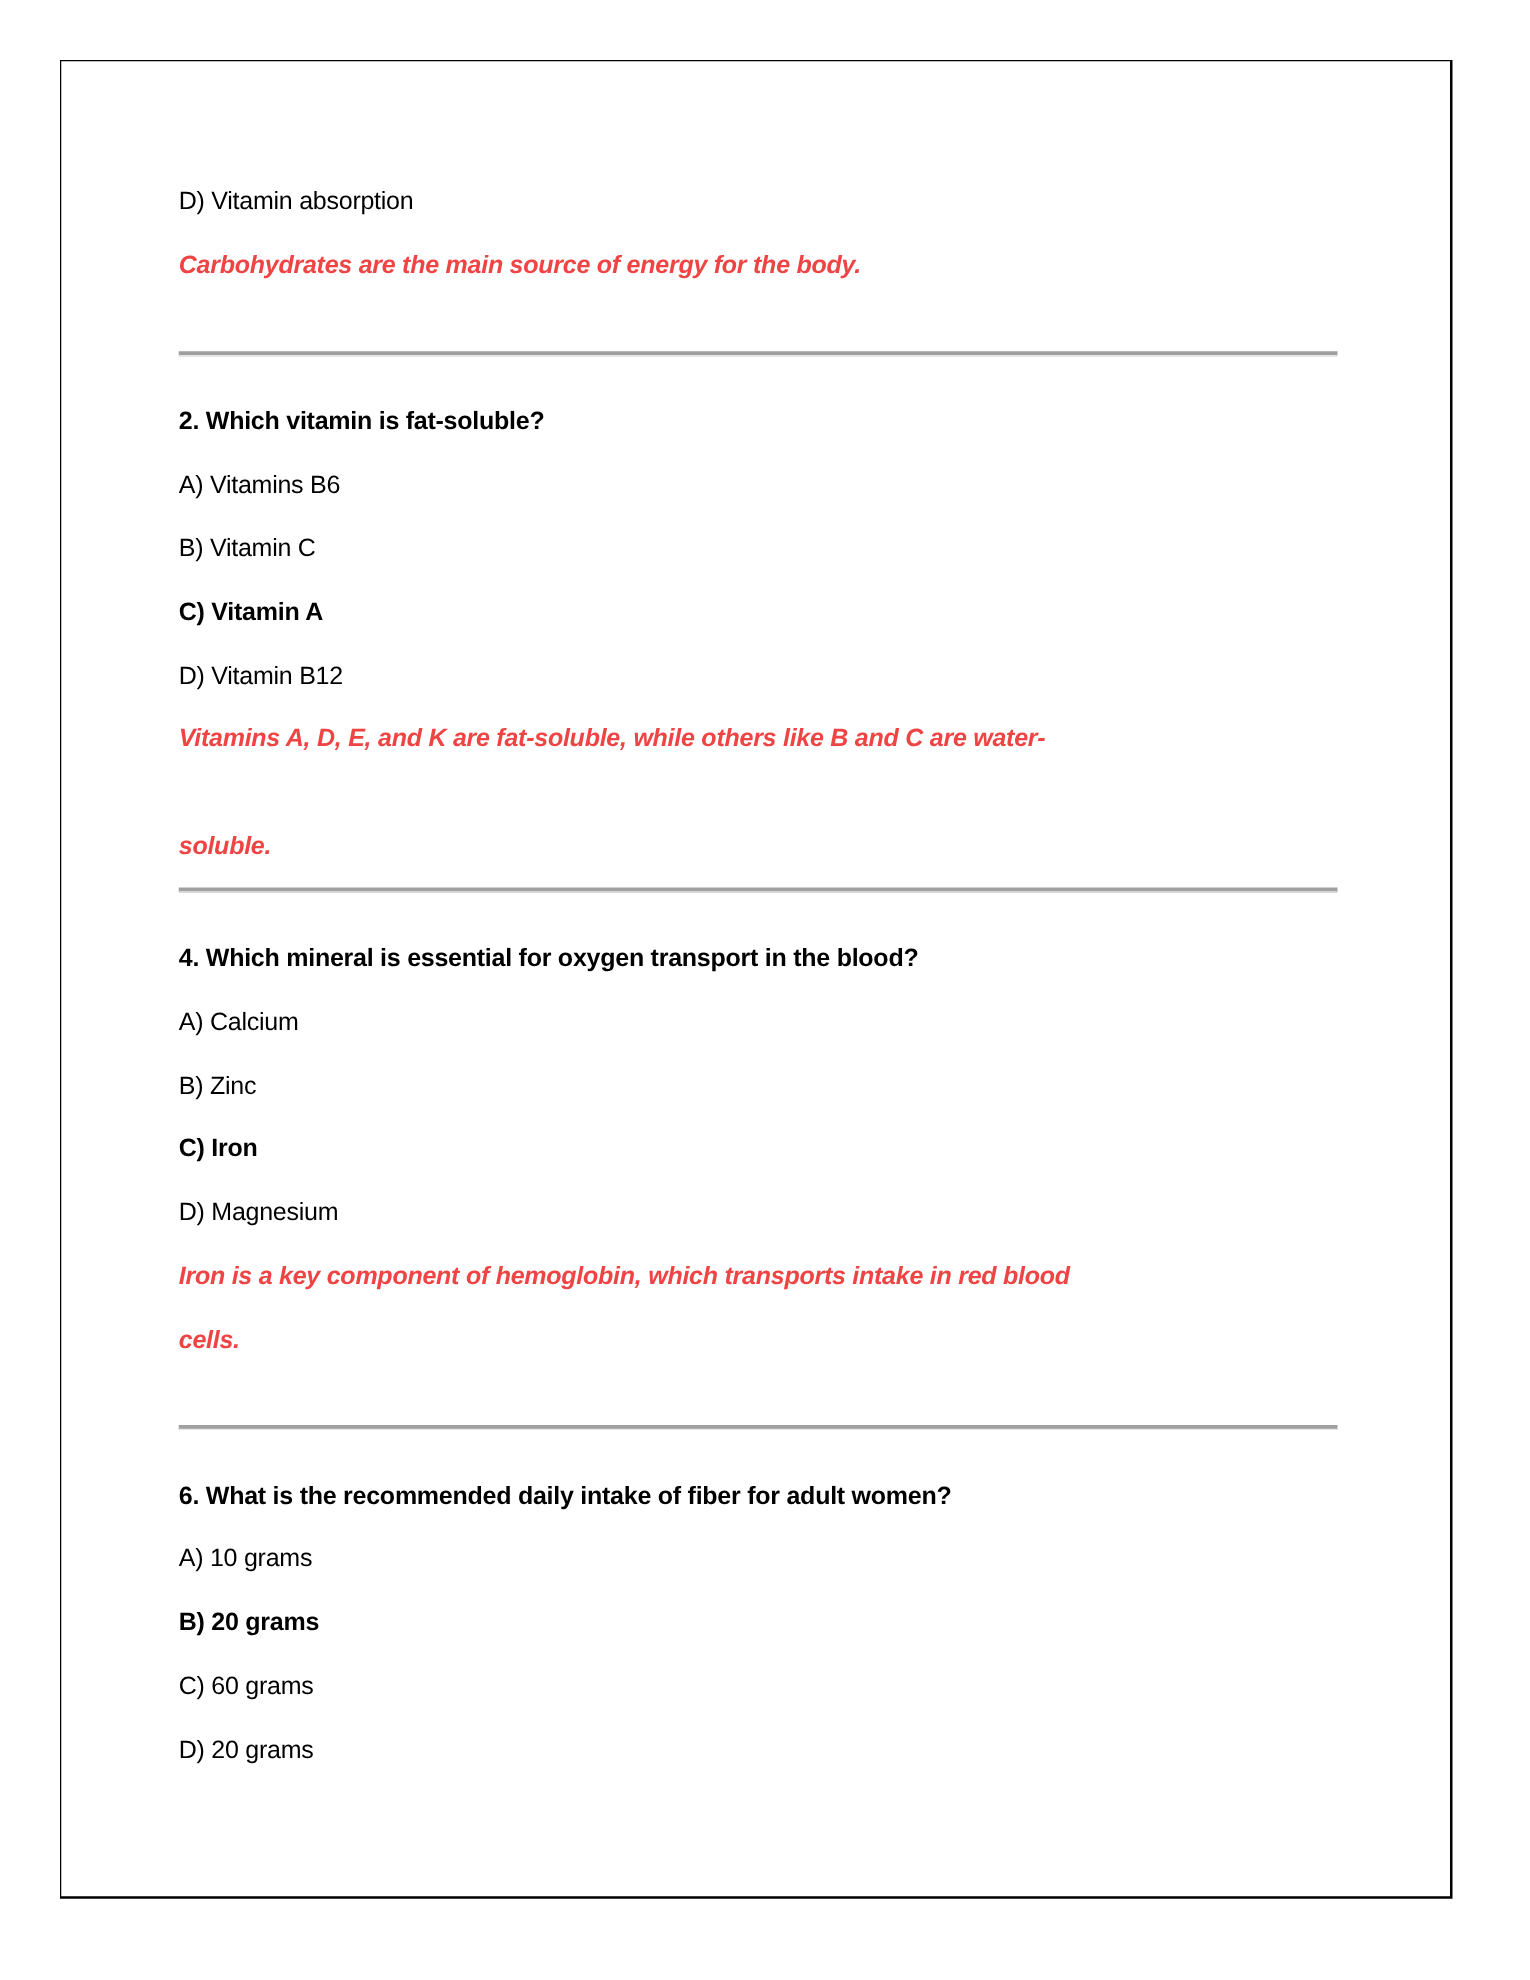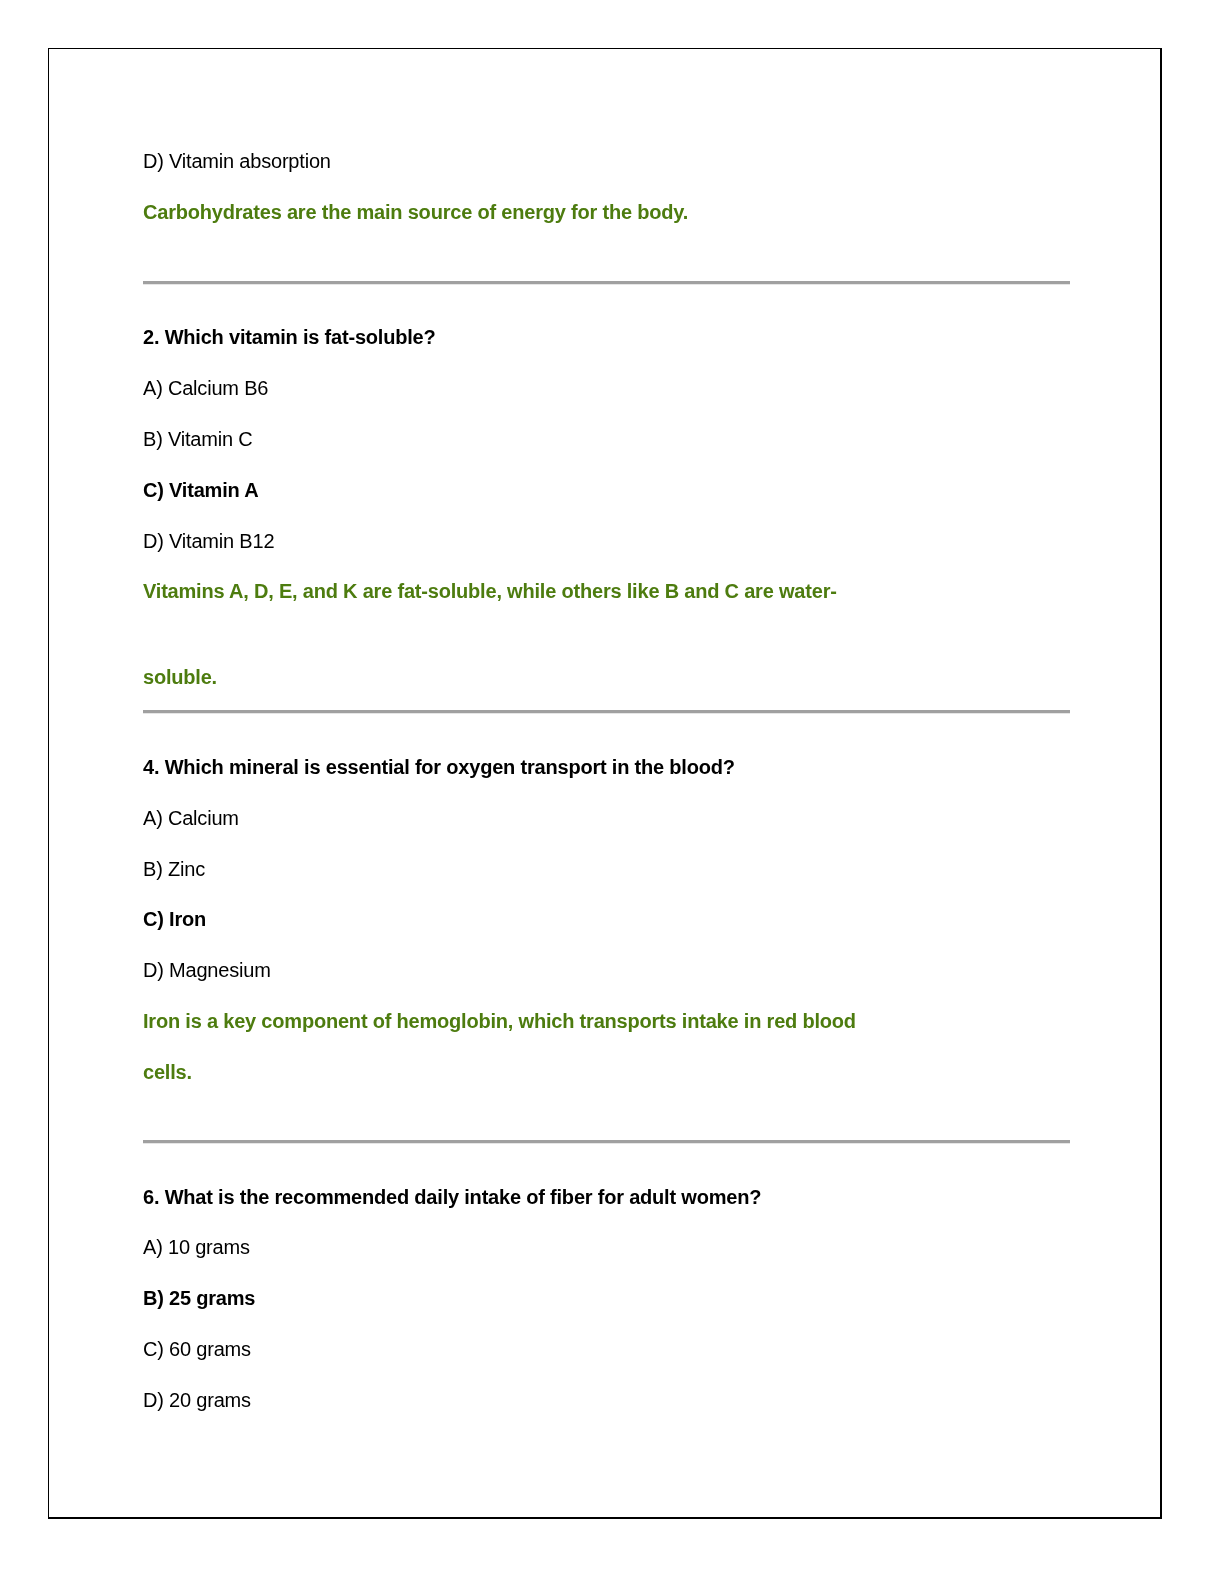--- a/index.html
+++ b/index.html
@@ -38,22 +38,23 @@
       left: 0;
       font-size: 20px;
       line-height: 30px;
       white-space: nowrap;
       letter-spacing: -0.2px;
     }
     .option { font-weight: normal; }
     .option.correct { font-weight: bold; }
     .question { font-weight: bold; }
     .explanation {
-      color: #4d7c0f;
+      color: #ef4444;
       font-weight: bold;
+      font-style: italic;
     }
     .separator {
       position: absolute;
       left: 0;
       width: 927px;
       height: 3px;
       background: #a0a0a0;
       border-bottom: 1px solid #e6e6e6;
     }
   </style>
@@ -63,38 +64,38 @@
 <div class="page-frame"></div>
 
 <div class="content">
 
   <div class="line option" style="top:146px">D) Vitamin absorption</div>
   <div class="line explanation" style="top:197px">Carbohydrates are the main source of energy for the body.</div>
 
   <div class="separator" style="top:281px"></div>
 
   <div class="line question" style="top:322px">2. Which vitamin is fat-soluble?</div>
-  <div class="line option" style="top:373px">A) Calcium B6</div>
+  <div class="line option" style="top:373px">A) Vitamins B6</div>
   <div class="line option" style="top:424px">B) Vitamin C</div>
   <div class="line option correct" style="top:475px">C) Vitamin A</div>
   <div class="line option" style="top:526px">D) Vitamin B12</div>
   <div class="line explanation" style="top:576px">Vitamins A, D, E, and K are fat-soluble, while others like B and C are water-</div>
   <div class="line explanation" style="top:662px">soluble.</div>
 
   <div class="separator" style="top:710px"></div>
 
   <div class="line question" style="top:752px">4. Which mineral is essential for oxygen transport in the blood?</div>
   <div class="line option" style="top:803px">A) Calcium</div>
   <div class="line option" style="top:854px">B) Zinc</div>
   <div class="line option correct" style="top:904px">C) Iron</div>
   <div class="line option" style="top:955px">D) Magnesium</div>
   <div class="line explanation" style="top:1006px">Iron is a key component of hemoglobin, which transports intake in red blood</div>
   <div class="line explanation" style="top:1057px">cells.</div>
 
   <div class="separator" style="top:1140px"></div>
 
   <div class="line question" style="top:1182px">6. What is the recommended daily intake of fiber for adult women?</div>
   <div class="line option" style="top:1232px">A) 10 grams</div>
-  <div class="line option correct" style="top:1283px">B) 25 grams</div>
+  <div class="line option correct" style="top:1283px">B) 20 grams</div>
   <div class="line option" style="top:1334px">C) 60 grams</div>
   <div class="line option" style="top:1385px">D) 20 grams</div>
 
 </div>
 
 </body></html>

